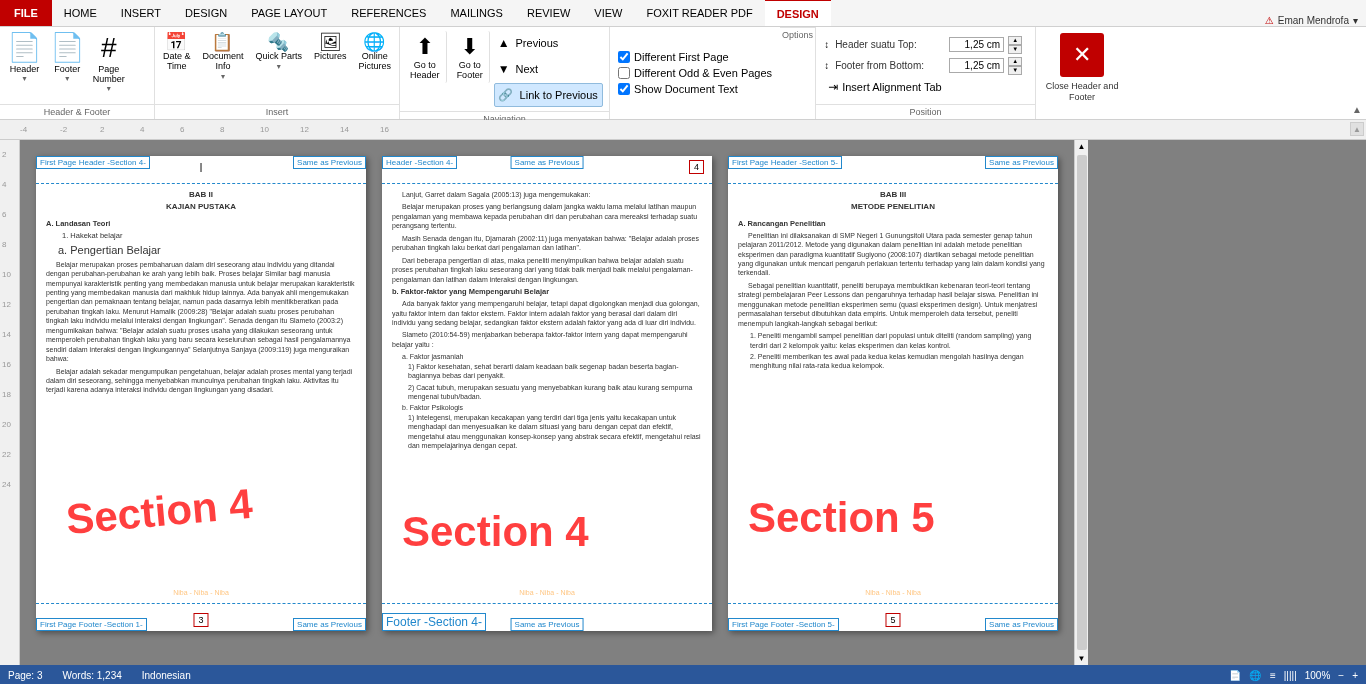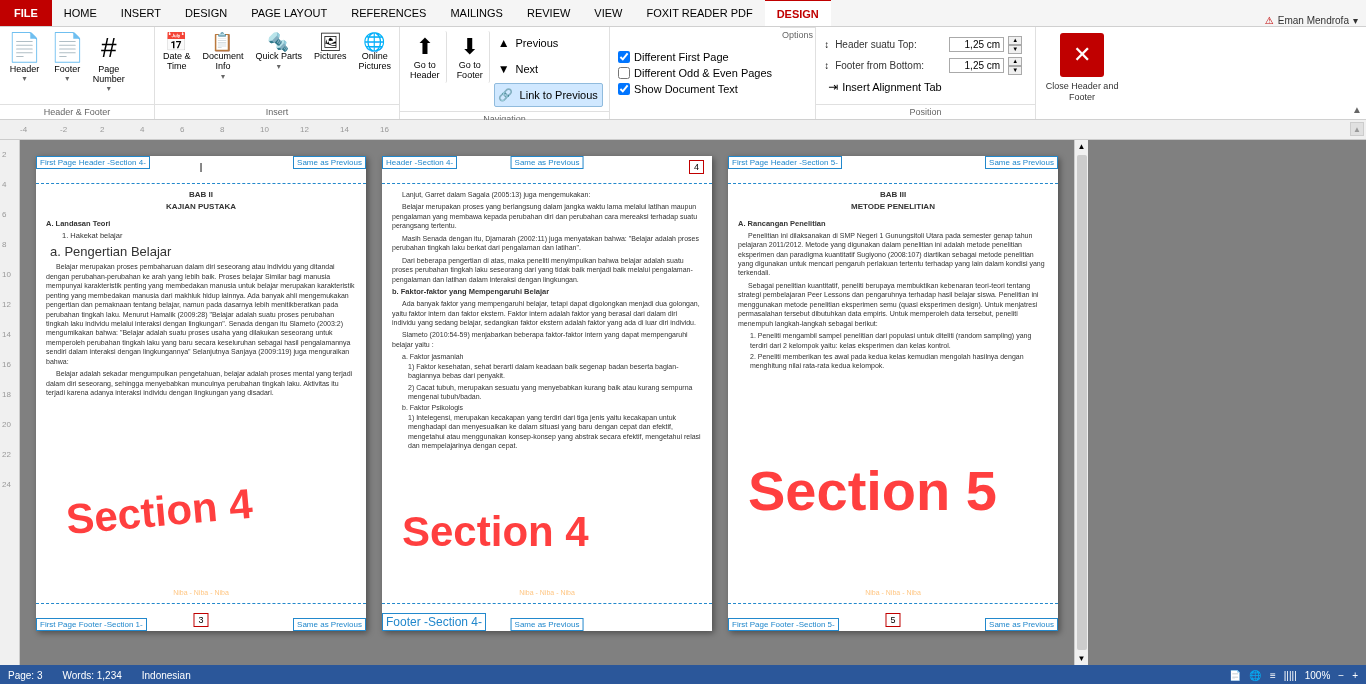--- a/index.html
+++ b/index.html
@@ -275,21 +275,21 @@
         <span class="section-label section-label-left" style="font-size:8px; color:#2288cc; border:1px solid #2288cc; padding:1px 3px; position:absolute; left:0; top:0;">First Page Header -Section 4-</span>
         <span style="position:absolute; left:50%; transform:translateX(-50%); top:6px; font-size:9px; font-weight:bold; color:#333;">|</span>
         <span class="section-label section-label-right" style="font-size:8px; color:#2288cc; border:1px solid #2288cc; padding:1px 3px; position:absolute; right:0; top:0;">Same as Previous</span>
       </div>
 
       <div style="padding:6px 10px; font-size:7px; line-height:1.35; color:#333; height:calc(475px - 58px); overflow:hidden; position:relative;">
         <div style="text-align:center; font-weight:bold; font-size:8px; margin-bottom:1px;">BAB II</div>
         <div style="text-align:center; font-weight:bold; font-size:8px; margin-bottom:6px;">KAJIAN PUSTAKA</div>
         <div style="font-weight:bold; font-size:7.5px; margin:3px 0 2px;">A. Landasan Teori</div>
         <div style="font-size:7.5px; margin:2px 16px;">1. Hakekat belajar</div>
-        <div style="font-size:13px; margin:2px 4px;">a. Pengertian Belajar</div>
+        <div style="font-size:11px; margin:2px 12px;">a. Pengertian Belajar</div>
         <div style="font-size:7px; text-indent:10px; margin-bottom:3px; line-height:1.35;">Belajar merupakan proses pembaharuan dalam diri seseorang atau individu yang ditandai dengan perubahan-perubahan ke arah yang lebih baik. Proses belajar Similar bagi manusia mempunyai karakteristik penting yang membedakan manusia untuk belajar merupakan karakteristik penting yang membedakan manusia dari makhluk hidup lainnya. Ada banyak ahli mengemukakan pengertian dan pemaknaan tentang belajar, namun pada dasarnya lebih menitikberatkan pada perubahan tingkah laku. Menurut Hamalik (2009:28) "Belajar adalah suatu proses perubahan tingkah laku individu melalui interaksi dengan lingkungan". Senada dengan itu Slameto (2003:2) mengumikakan bahwa: "Belajar adalah suatu proses usaha yang dilakukan seseorang untuk memperoleh perubahan tingkah laku yang baru secara keseluruhan sebagai hasil pengalamannya sendiri dalam interaksi dengan lingkungannya" Selanjutnya Sanjaya (2009:119) juga menguraikan bahwa:</div>
         <div style="font-size:7px; text-indent:10px; margin-bottom:3px; line-height:1.35;">Belajar adalah sekadar mengumpulkan pengetahuan, belajar adalah proses mental yang terjadi dalam diri seseorang, sehingga menyebabkan munculnya perubahan tingkah laku. Aktivitas itu terjadi karena adanya interaksi individu dengan lingkungan yang disadari.</div>
 
         <div style="position:absolute; font-size:42px; font-weight:bold; color:red; opacity:0.75; bottom:60px; left:30px; z-index:10; transform:rotate(-5deg);">Section 4</div>
 
         <div style="position:absolute; bottom:4px; left:0; right:0; text-align:center; font-size:7px; color:rgba(255,140,0,0.5);">Niba - Niba - Niba</div>
       </div>
 
       <div style="border-top:1px dashed #2288cc; padding:3px 6px; height:28px; position:absolute; bottom:0; width:100%; background:#fff;">
         <span style="font-size:8px; color:#2288cc; border:1px solid #2288cc; padding:1px 3px; position:absolute; left:0; bottom:0;">First Page Footer -Section 1-</span>
@@ -341,21 +341,21 @@
 
       <div style="padding:6px 10px; font-size:7px; line-height:1.35; color:#333; height:calc(475px - 58px); overflow:hidden; position:relative;">
         <div style="text-align:center; font-weight:bold; font-size:8px; margin-bottom:1px;">BAB III</div>
         <div style="text-align:center; font-weight:bold; font-size:8px; margin-bottom:6px;">METODE PENELITIAN</div>
         <div style="font-weight:bold; font-size:7.5px; margin:3px 0 2px;">A. Rancangan Penelitian</div>
         <div style="font-size:7px; text-indent:10px; margin-bottom:3px;">Penelitian ini dilaksanakan di SMP Negeri 1 Gunungsitoli Utara pada semester genap tahun pelajaran 2011/2012. Metode yang digunakan dalam penelitian ini adalah metode penelitian eksperimen dan paradigma kuantitatif Sugiyono (2008:107) diartikan sebagai metode penelitian yang digunakan untuk mencari pengaruh perlakuan tertentu terhadap yang lain dalam kondisi yang terkendali.</div>
         <div style="font-size:7px; text-indent:10px; margin-bottom:3px;">Sebagai penelitian kuantitatif, peneliti berupaya membuktikan kebenaran teori-teori tentang strategi pembelajaran Peer Lessons dan pengaruhnya terhadap hasil belajar siswa. Penelitian ini menggunakan metode penelitian eksperimen semu (quasi eksperimen design). Untuk menjatresi permasalahan tersebut dibutuhkan data empiris. Untuk memperoleh data tersebut, peneliti menempuh langkah-langkah sebagai berikut:</div>
         <div style="font-size:7px; margin-left:12px; margin-bottom:2px;">1. Peneliti mengambil sampel penelitian dari populasi untuk diteliti (random sampling) yang terdiri dari 2 kelompok yaitu: kelas eksperimen dan kelas kontrol.</div>
         <div style="font-size:7px; margin-left:12px; margin-bottom:2px;">2. Peneliti memberikan tes awal pada kedua kelas kemudian mengolah hasilnya dengan menghitung nilai rata-rata kedua kelompok.</div>
 
-        <div style="position:absolute; font-size:56px; font-weight:bold; color:red; opacity:0.75; bottom:72px; left:20px; z-index:10;">Section 5</div>
+        <div style="position:absolute; font-size:42px; font-weight:bold; color:red; opacity:0.75; bottom:54px; left:20px; z-index:10;">Section 5</div>
 
         <div style="position:absolute; bottom:4px; left:0; right:0; text-align:center; font-size:7px; color:rgba(255,140,0,0.5);">Niba - Niba - Niba</div>
       </div>
 
       <div style="border-top:1px dashed #2288cc; padding:3px 6px; height:28px; position:absolute; bottom:0; width:100%; background:#fff;">
         <span style="font-size:8px; color:#2288cc; border:1px solid #2288cc; padding:1px 3px; position:absolute; left:0; bottom:0;">First Page Footer -Section 5-</span>
         <div style="position:absolute; left:50%; transform:translateX(-50%); bottom:4px; border:1px solid #c00000; padding:1px 4px; font-size:9px;">5</div>
         <span style="font-size:8px; color:#2288cc; border:1px solid #2288cc; padding:1px 3px; position:absolute; right:0; bottom:0;">Same as Previous</span>
       </div>
     </div>

